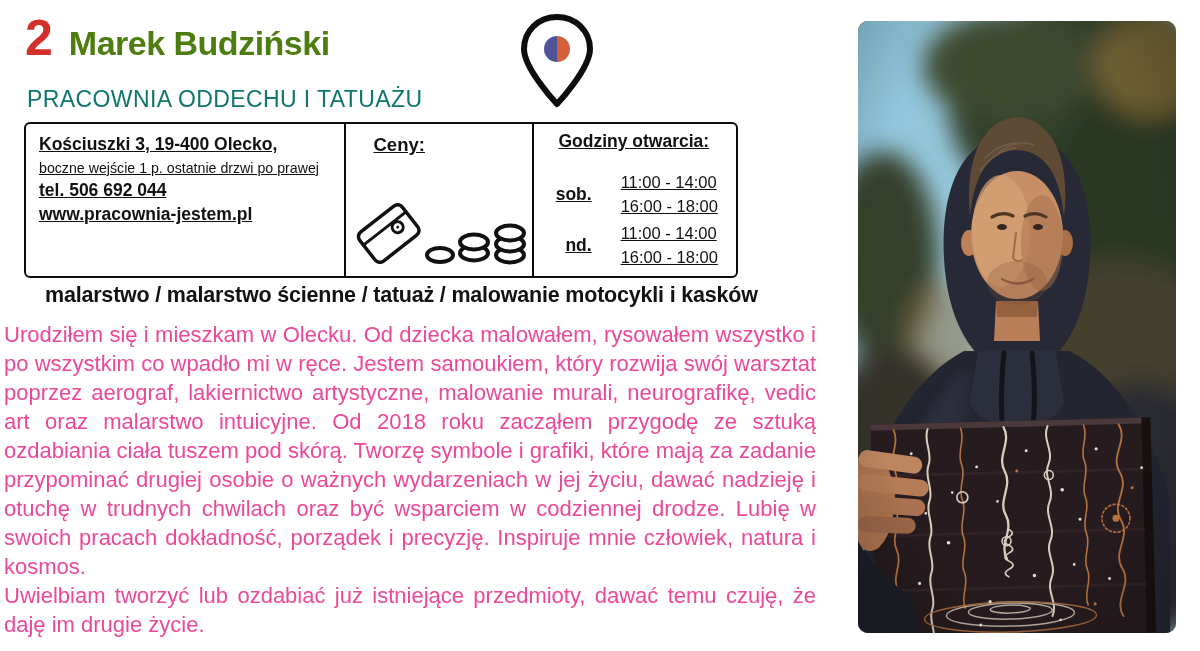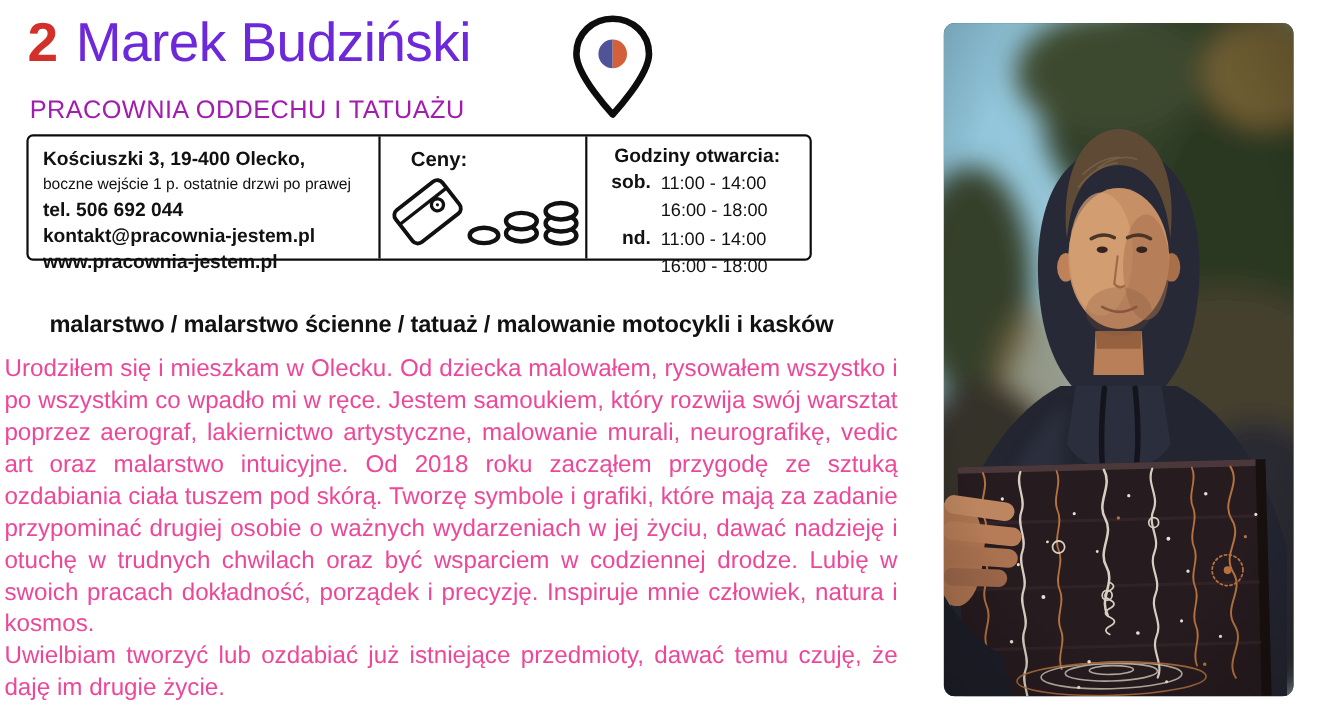--- a/index.html
+++ b/index.html
@@ -2,37 +2,37 @@
 <html lang="pl"><head>
 <meta charset="utf-8">
 <style>
   html,body{margin:0;padding:0;background:#fff;}
   .page{position:relative;width:1200px;height:651px;background:#ffffff;
         font-family:"Liberation Sans",sans-serif;color:#111;overflow:hidden;}
 
   
   .header{position:absolute;left:25px;top:12px;display:flex;align-items:baseline;gap:16px;line-height:1.05;}
   .num{font-size:50px;font-weight:700;color:#d3302c;}
-  .name{font-size:50px;font-weight:400;margin:0;letter-spacing:-0.5px;color:#6d28d9;}
-  .subtitle{position:absolute;left:27px;top:86px;font-size:23px;letter-spacing:0.4px;color:#a21caf;}
+  .name{font-size:34px;font-weight:700;margin:0;letter-spacing:-0.5px;color:#4d7c0f;}
+  .subtitle{position:absolute;left:27px;top:86px;font-size:23px;letter-spacing:0.4px;color:#0f766e;}
   .pin{position:absolute;left:516px;top:12px;}
 
   
-  .info-table{position:absolute;left:24px;top:122px;width:714px;height:115px;
-              border:2.5px solid #0d0d0d;border-radius:6px;display:flex;box-sizing:border-box;background:#fff;}
+  .info-table{position:absolute;left:24px;top:122px;width:714px;height:156px;
+              border:2.5px solid #0d0d0d;border-radius:6px;display:flex;box-sizing:border-box;background:#fff;text-decoration:underline;}
   .col{box-sizing:border-box;height:100%;}
   .col-contact{width:45%;border-right:2px solid #0d0d0d;padding:9px 8px 6px 13px;}
   .c-bold{font-weight:700;font-size:17.5px;line-height:1.37;white-space:nowrap;}
   .c-small{font-size:14.2px;line-height:1.55;white-space:nowrap;}
   .col-prices{width:26.5%;border-right:2px solid #0d0d0d;position:relative;padding:10px 0 0 28px;}
   .p-label{font-weight:700;font-size:18.5px;}
   .price-icons{position:absolute;left:6px;bottom:5px;}
   .col-hours{width:28.5%;padding:7px 6px 0 4px;}
-  .h-label{font-weight:700;font-size:17.5px;text-align:center;margin-bottom:3px;}
-  .h-row{display:flex;align-items:flex-start;margin-top:3px;}
+  .h-label{font-weight:700;font-size:17.5px;text-align:center;margin-bottom:18px;}
+  .h-row{display:flex;align-items:center;margin-top:3px;gap:20px;}
   .h-day{width:54px;text-align:right;padding-right:9px;font-weight:700;font-size:17.5px;}
   .h-times div{font-size:16.5px;line-height:24px;}
 
   
   .categories{position:absolute;left:25px;top:283px;font-size:21.5px;font-weight:700;letter-spacing:-0.2px;color:#121212;margin-left:20px;}
   .bio{position:absolute;left:4px;top:320px;width:812px;font-size:22px;line-height:29px;
        text-align:justify;color:#ec4899;}
   .bio p{margin:0;}
 
   
@@ -55,21 +55,20 @@
   </svg>
 
   <div class="subtitle">PRACOWNIA ODDECHU I TATUAŻU</div>
 
   <div class="info-table">
 
     <div class="col col-contact">
       <div class="c-bold">Kościuszki 3, 19-400 Olecko,</div>
       <div class="c-small">boczne wejście 1 p. ostatnie drzwi po prawej</div>
       <div class="c-bold">tel. 506 692 044</div>
-      <div class="c-bold">kontakt@pracownia-jestem.pl</div>
       <div class="c-bold">www.pracownia-jestem.pl</div>
     </div>
 
     <div class="col col-prices">
       <div class="p-label">Ceny:</div>
       <svg class="price-icons" width="180" height="76" viewBox="0 0 180 76">
         <g transform="rotate(-38 35 38)">
           <rect x="9" y="21" width="54" height="37" rx="6" fill="#fff" stroke="#111" stroke-width="3.5"></rect>
           <path d="M9,33 L63,33" stroke="#111" stroke-width="3"></path>
           <circle cx="47" cy="40" r="5.5" fill="#fff" stroke="#111" stroke-width="3"></circle>

